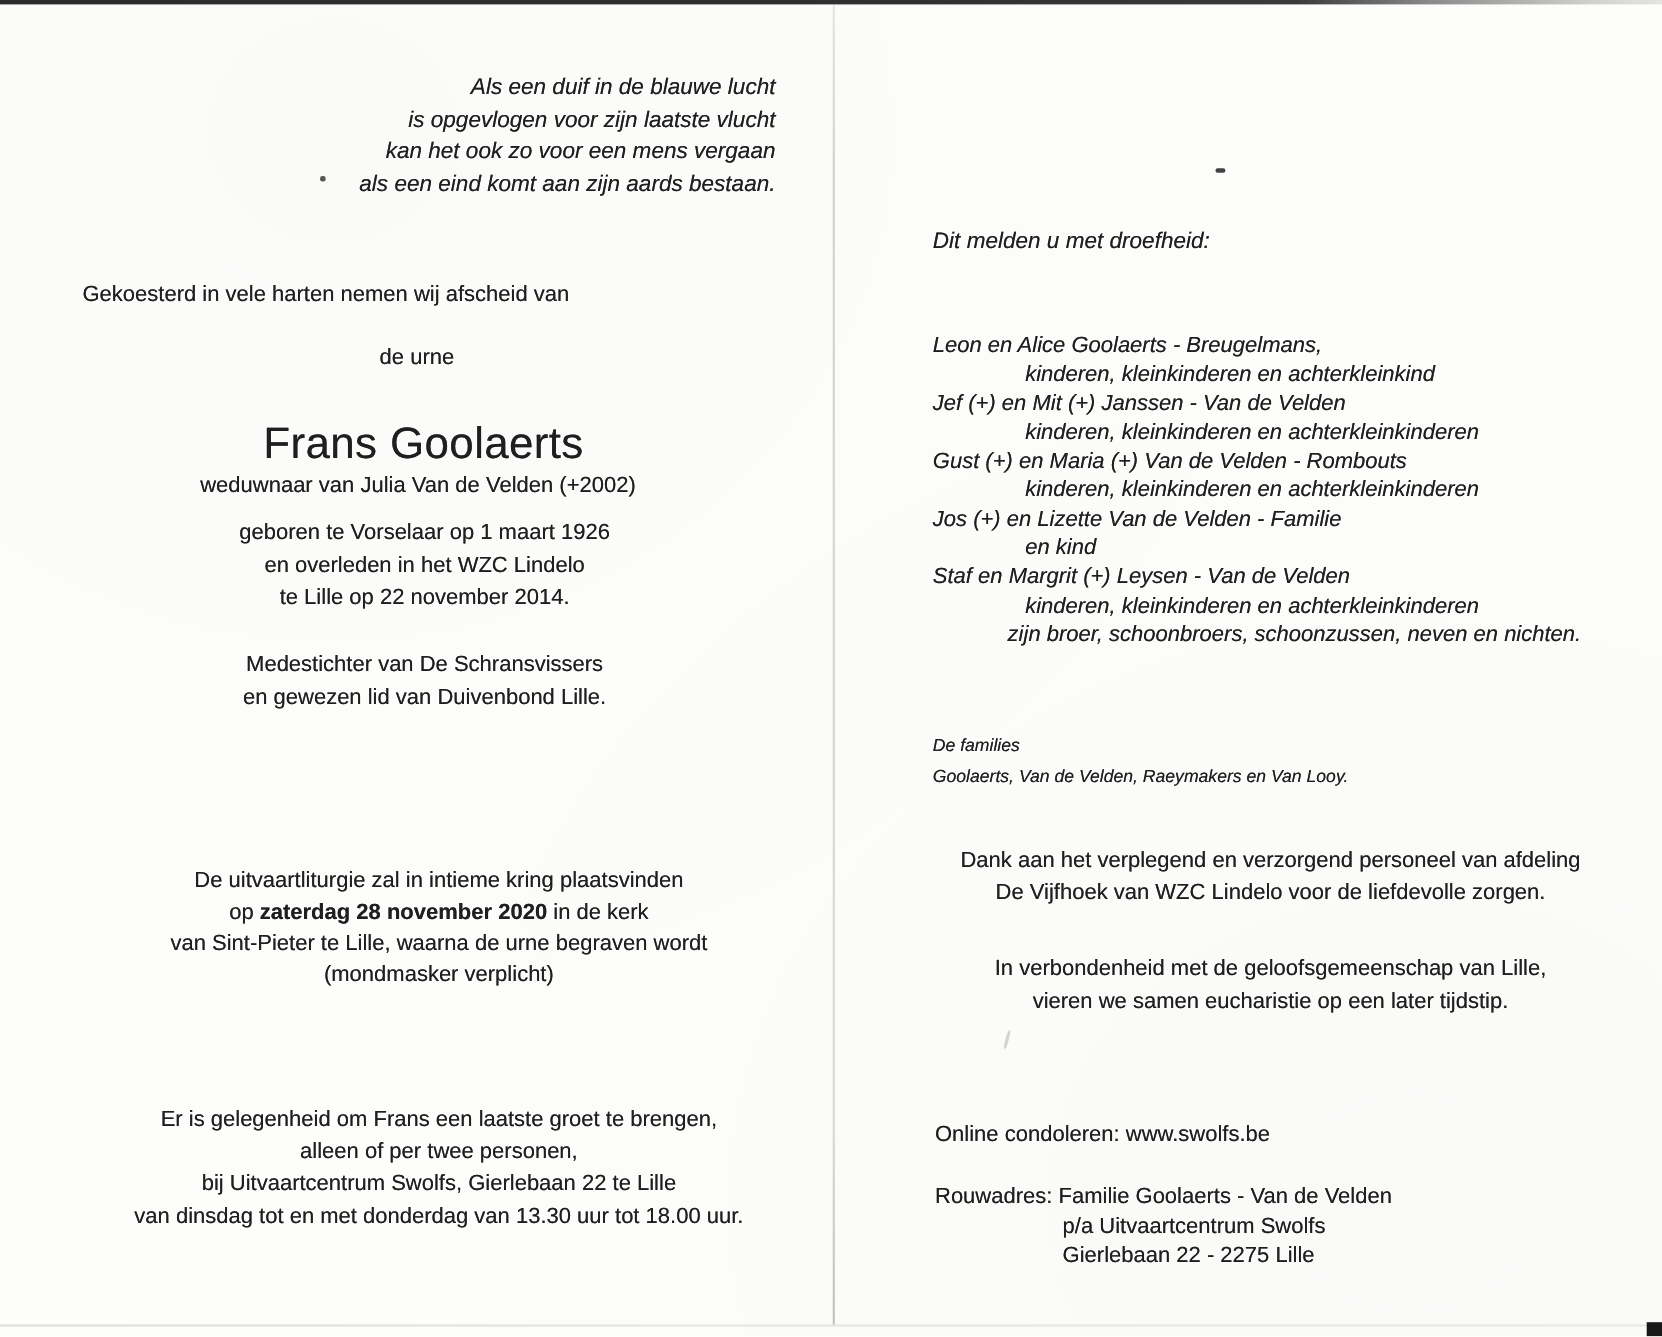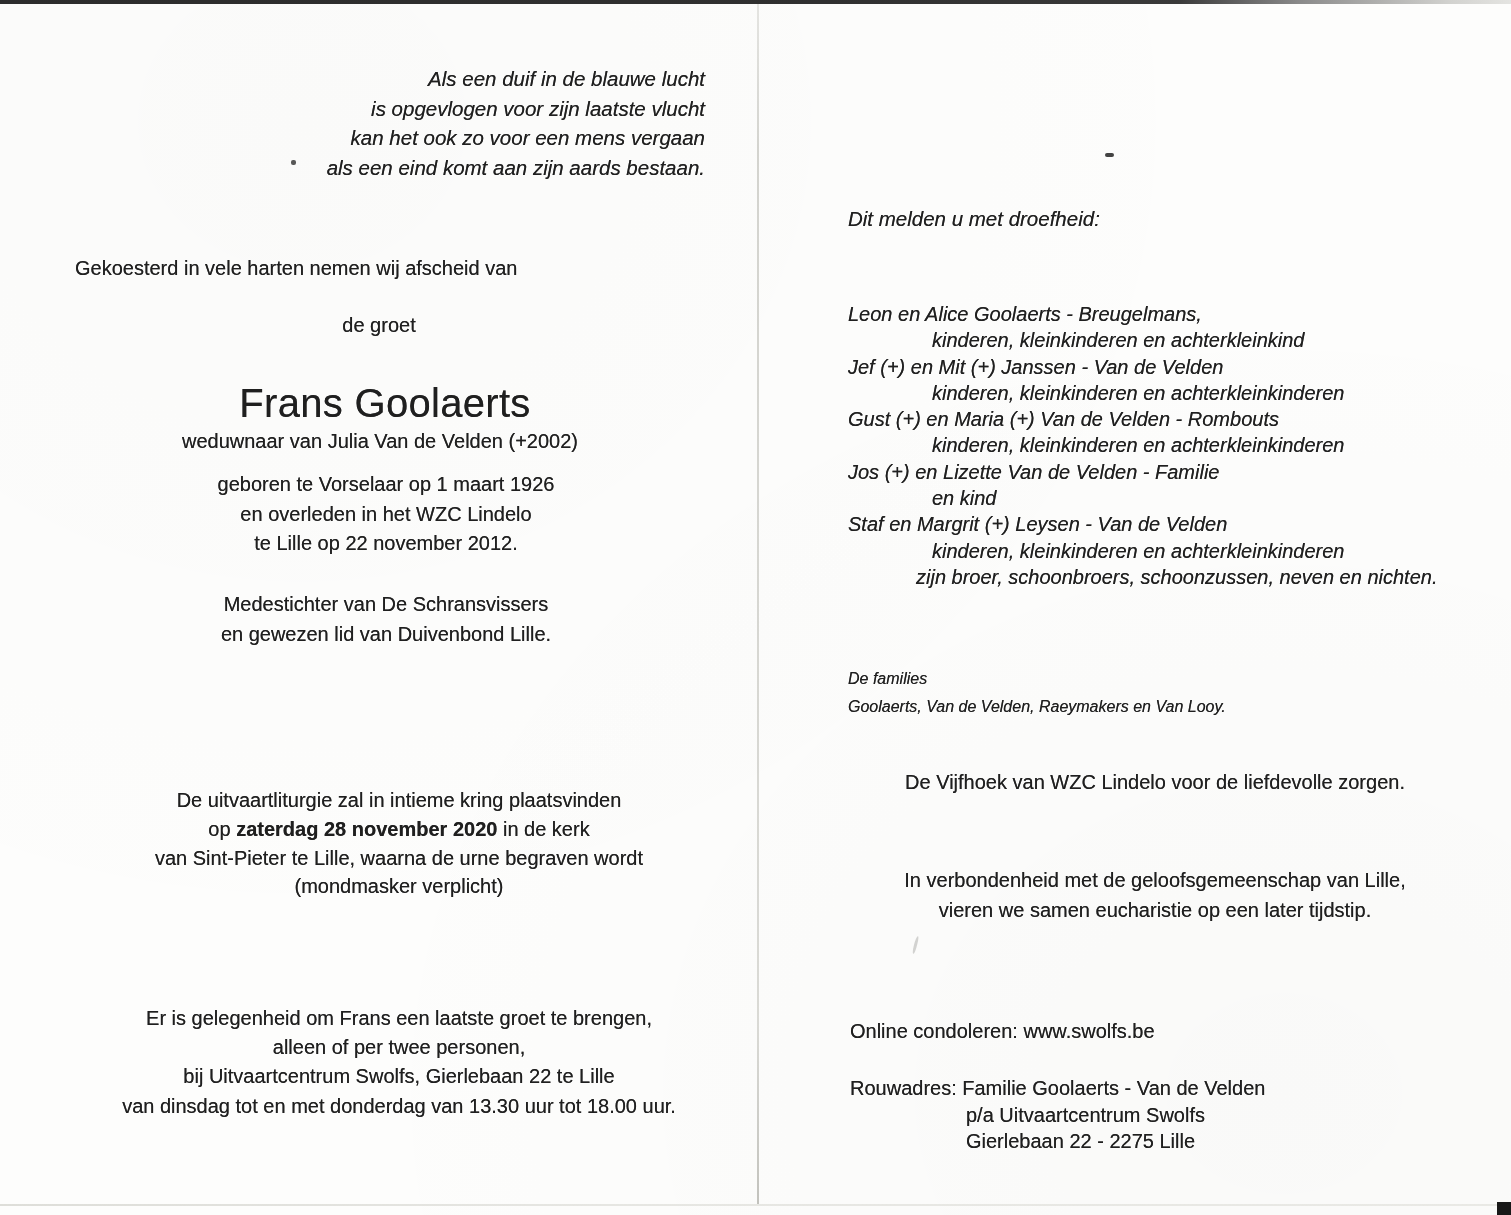--- a/index.html
+++ b/index.html
@@ -88,28 +88,28 @@
   <div class="artifact-curl"></div>
 
   <div class="abs poem txt">
     <div>Als een duif in de blauwe lucht</div>
     <div>is opgevlogen voor zijn laatste vlucht</div>
     <div>kan het ook zo voor een mens vergaan</div>
     <div>als een eind komt aan zijn aards bestaan.</div>
   </div>
 
   <div class="abs intro txt">Gekoesterd in vele harten nemen wij afscheid van</div>
-  <div class="abs salutation txt">de groet</div>
+  <div class="abs salutation txt">de urne</div>
   <div class="abs deceased-name txt">Frans Goolaerts</div>
   <div class="abs widower txt">weduwnaar van Julia Van de Velden (+2002)</div>
 
   <div class="abs life-dates txt">
     <div>geboren te Vorselaar op 1 maart 1926</div>
     <div>en overleden in het WZC Lindelo</div>
-    <div>te Lille op 22 november 2012.</div>
+    <div>te Lille op 22 november 2014.</div>
   </div>
 
   <div class="abs memberships txt">
     <div>Medestichter van De Schransvissers</div>
     <div>en gewezen lid van Duivenbond Lille.</div>
   </div>
 
   <div class="abs service txt">
     <div>De uitvaartliturgie zal in intieme kring plaatsvinden</div>
     <div><span>op </span><span class="b">zaterdag 28 november 2020</span><span> in de kerk</span></div>
@@ -150,20 +150,21 @@
   </div>
 
   <div class="abs relatives txt">zijn broer, schoonbroers, schoonzussen, neven en nichten.</div>
 
   <div class="abs families txt">
     <div>De families</div>
     <div>Goolaerts, Van de Velden, Raeymakers en Van Looy.</div>
   </div>
 
   <div class="abs thanks txt">
+    <div>Dank aan het verplegend en verzorgend personeel van afdeling</div>
     <div>De Vijfhoek van WZC Lindelo voor de liefdevolle zorgen.</div>
   </div>
 
   <div class="abs communion txt">
     <div>In verbondenheid met de geloofsgemeenschap van Lille,</div>
     <div>vieren we samen eucharistie op een later tijdstip.</div>
   </div>
 
   <div class="abs condolence txt">Online condoleren: www.swolfs.be</div>
 

